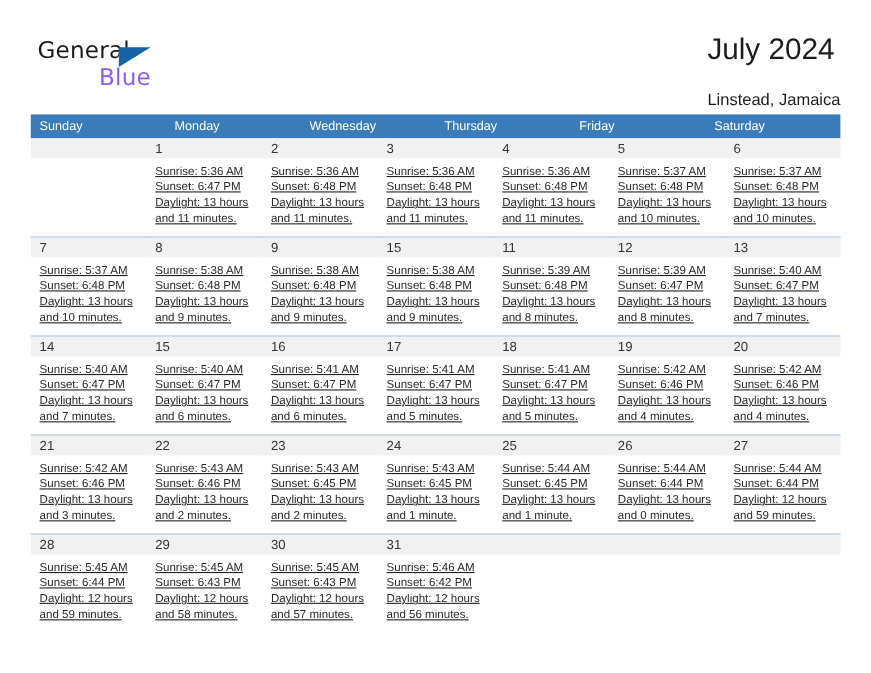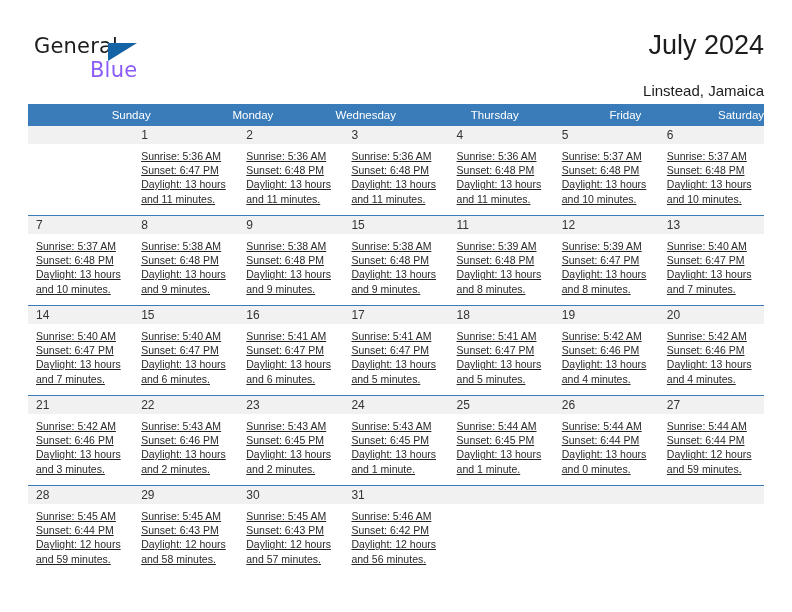--- a/index.html
+++ b/index.html
@@ -65,21 +65,20 @@
     letter-spacing: 0.2px;
     color: #8b5cf6;
     font-family: "DejaVu Sans", sans-serif;
     font-weight: 400;
   }
 
   .title-block {
     position: absolute;
     right: 0;
     top: 0;
-    text-align: right;
   }
   .cal-title {
     font-size: 27px;
     font-weight: 400;
     color: #1c1c1c;
     line-height: 34px;
     white-space: nowrap;
   }
   .cal-subtitle {
     font-size: 15px;
@@ -95,21 +94,20 @@
     position: absolute;
     left: 28px;
     top: 104px;
     width: 736px;
   }
 
   .dow-row {
     display: flex;
     background: #3a7cba;
     height: 22px;
-    text-align: right;
   }
   .dow-cell {
     flex: 1 1 0;
     color: #ffffff;
     font-size: 11.5px;
     line-height: 22px;
     padding-left: 8px;
     box-sizing: border-box;
     white-space: nowrap;
   }

